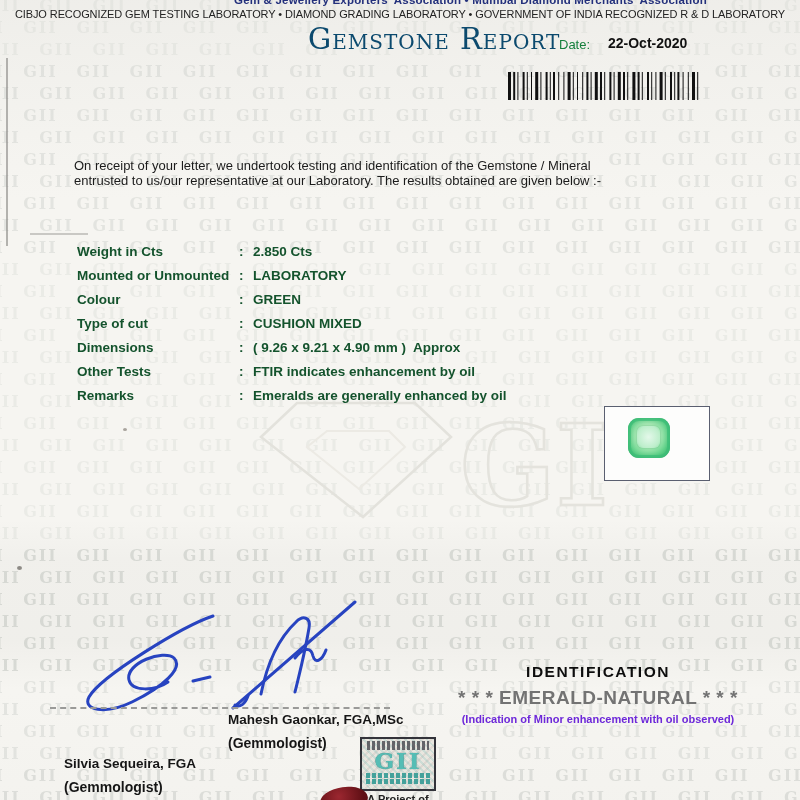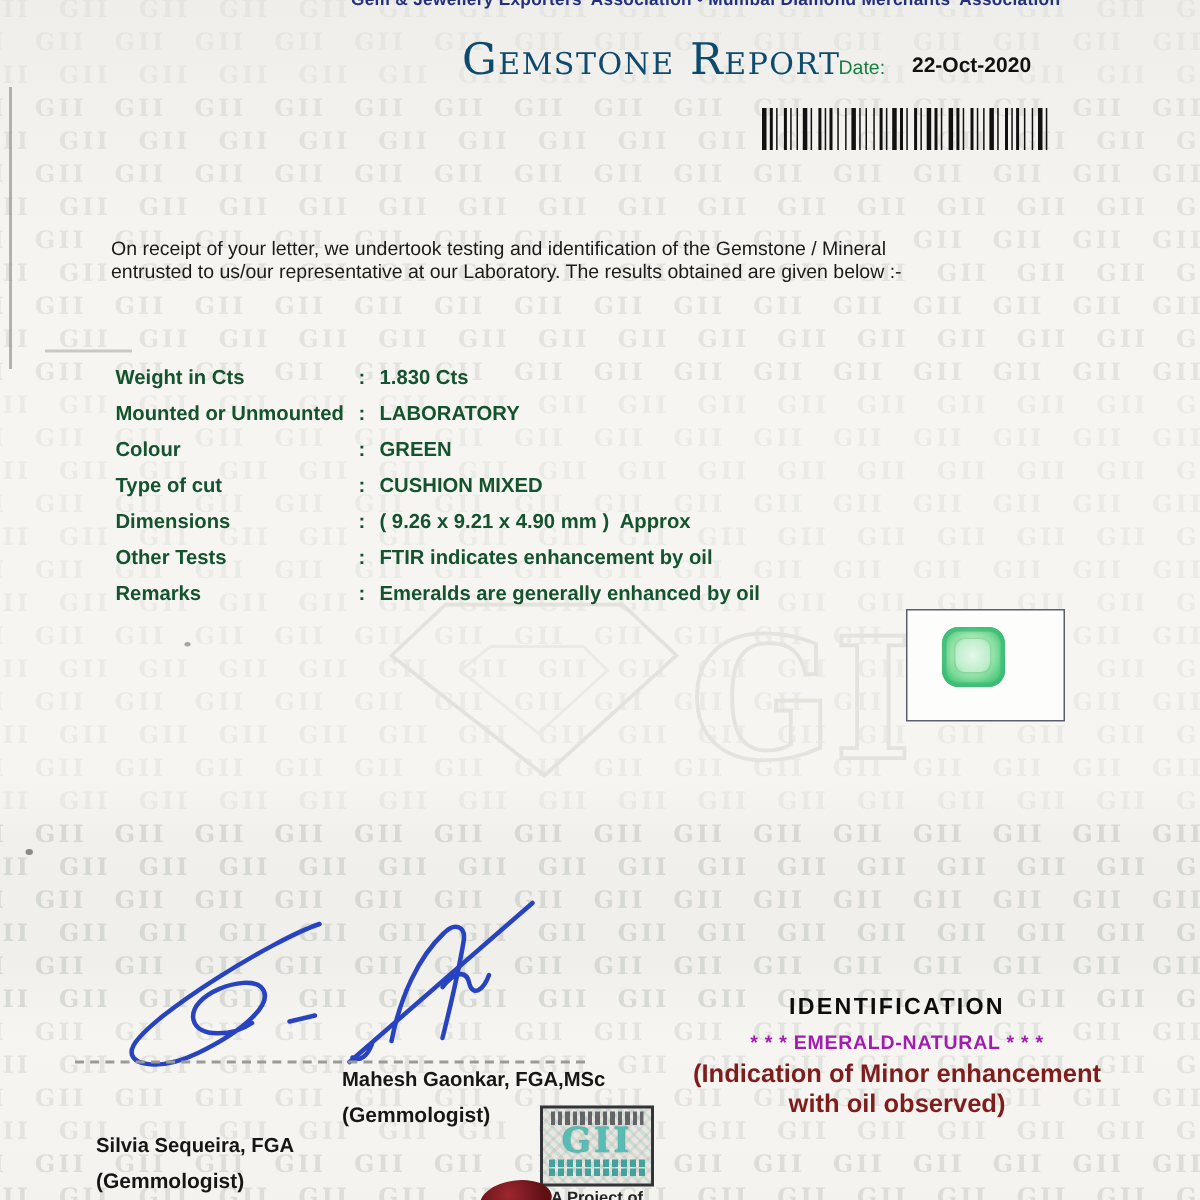--- a/index.html
+++ b/index.html
@@ -76,22 +76,22 @@
   .sig-dash-line{
     position:absolute;left:50px;top:707px;width:340px;height:0;
     border-top:2px dashed #9a9a98;
   }
   .sig-block{position:absolute;font-size:13.5px;font-weight:600;color:#161616;}
   .sig-name{margin-bottom:8px;}
   .sig-title{font-size:14px;}
   
   .ident{position:absolute;left:450px;top:663px;width:296px;text-align:center;}
   .ident-heading{font-size:15.5px;font-weight:700;color:#0d0d0d;letter-spacing:1.5px;}
-  .ident-result{margin-top:6px;font-size:13px;font-weight:700;color:#a21caf;letter-spacing:.5px;}
-  .ident-note{margin-top:4px;font-size:17px;font-weight:600;color:#7f1d1d;}
+  .ident-result{margin-top:6px;font-size:19px;font-weight:700;color:#737373;letter-spacing:.5px;}
+  .ident-note{margin-top:4px;font-size:11px;font-weight:600;color:#6d28d9;}
   
   .seal{
     position:absolute;left:360px;top:737px;width:76px;height:54px;box-sizing:border-box;
     border:2px solid #33333a;
     background:
       repeating-linear-gradient(45deg, rgba(120,190,185,.25) 0 2px, rgba(235,230,222,.0) 2px 5px),
       repeating-linear-gradient(-45deg, rgba(170,150,150,.18) 0 2px, rgba(240,238,232,0) 2px 6px),
       #e9e6df;
     text-align:center;
   }
@@ -171,20 +171,21 @@
   <polygon points="72,46 134,46 150,62 104,104 52,62" fill="none" stroke="#eceae4" stroke-width="2"></polygon>
   <text x="205" y="120" font-family="DejaVu Serif,serif" font-size="112" font-weight="bold" fill="none" stroke="#e4e3dd" stroke-width="2.5">GII</text>
 </svg>
 
 <div class="shade"></div>
 
 <div class="content">
 
   <div class="top-strip">Gem &amp; Jewellery Exporters' Association  •  Mumbai Diamond Merchants' Association</div>
 
+  <div class="affiliations">CIBJO RECOGNIZED GEM TESTING LABORATORY • DIAMOND GRADING LABORATORY • GOVERNMENT OF INDIA RECOGNIZED R &amp; D LABORATORY</div>
 
   <div class="report-title">Gemstone Report</div>
   <div class="date-label">Date:</div>
   <div class="date-value">22-Oct-2020</div>
 
   <div class="barcode-wrap">
     <svg id="barcode-svg" width="192" height="28">
         <rect x="0" y="0" width="3" height="28" fill="#111"></rect>
         <rect x="5.2" y="0" width="2" height="28" fill="#111"></rect>
         <rect x="9.4" y="0" width="1" height="28" fill="#111"></rect>
@@ -232,21 +233,21 @@
 
   <div class="intro">
     <div>On receipt of your letter, we undertook testing and identification of the Gemstone / Mineral</div>
     <div>entrusted to us/our representative at our Laboratory. The results obtained are given below :-</div>
   </div>
 
   <div class="props" id="props-table">
       <div class="prop-row">
         <span>Weight in Cts</span>
         <span>:</span>
-        <span class="prop-value">1.830 Cts</span>
+        <span class="prop-value">2.850 Cts</span>
       </div>
       <div class="prop-row">
         <span>Mounted or Unmounted</span>
         <span>:</span>
         <span class="prop-value">LABORATORY</span>
       </div>
       <div class="prop-row">
         <span>Colour</span>
         <span>:</span>
         <span class="prop-value">GREEN</span>

